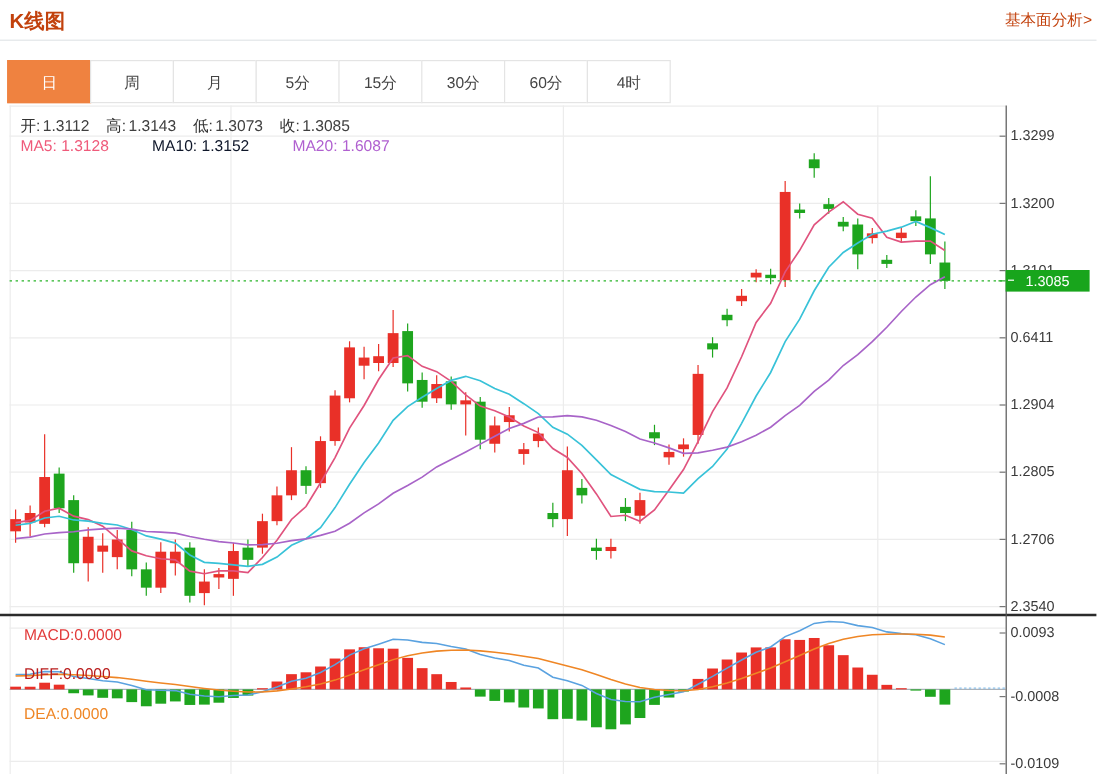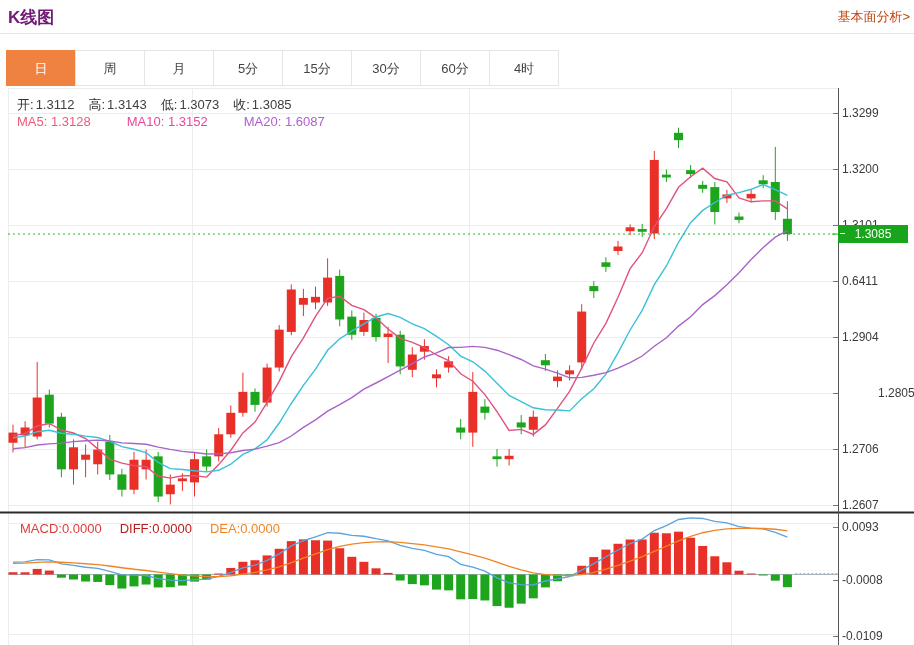--- a/index.html
+++ b/index.html
@@ -1,31 +1,31 @@
 <!DOCTYPE html>
 <html><head>
 <meta charset="utf-8">
 <style>
   html,body{margin:0;padding:0;background:#fff;}
   #stage{position:relative;width:914px;height:645px;background:#fff;overflow:hidden;
          font-family:"Liberation Sans","DejaVu Sans",sans-serif;}
-  .title{position:absolute;left:8px;top:6px;font-size:17px;font-weight:bold;color:#701a75;}
+  .title{position:absolute;left:8px;top:6px;font-size:17px;font-weight:bold;color:#c2410c;}
   .fa-link{position:absolute;right:4px;top:8px;font-size:13px;color:#c2410c;text-decoration:none;cursor:pointer;}
   .rule{position:absolute;left:0;top:33px;width:914px;height:1px;background:#e2e5e8;}
   .tabs{position:absolute;left:7px;top:50px;display:flex;z-index:4;}
   .tab{width:70px;height:36px;line-height:36px;text-align:center;font-size:13px;color:#444;
        background:#fff;border:1px solid #e4e4e4;margin-left:-1px;box-sizing:border-box;cursor:pointer;}
   .tab.active{background:#ef8240;border-color:#ef8240;color:#fff;}
   .info-row{position:absolute;display:flex;z-index:3;font-size:13px;white-space:nowrap;}
   .ohlc{left:17px;top:96px;gap:14px;}
   .ohlc .lbl{color:#333;}
   .ohlc .val{color:#404040;margin-left:2px;}
   .ma-row{left:17px;top:114px;gap:36px;}
-  .macd-legend{left:20px;top:521px;gap:18px;}
-  .ma5v{color:#ef5a7a;} .ma10v{color:#ec4899;} .ma20v{color:#b060d0;}
+  .macd-legend{left:20px;top:521px;gap:18px;flex-direction:column;}
+  .ma5v{color:#ef5a7a;} .ma10v{color:#0f172a;} .ma20v{color:#b060d0;}
   .macdv{color:#e23b3b;} .diffv{color:#b91c1c;} .deav{color:#ef8625;}
   .axis-label{position:absolute;left:842px;font-size:12px;color:#3a3a3a;transform:translateY(-50%);z-index:2;}
   .badge{position:absolute;left:838px;top:225px;width:70px;height:18px;background:#18a51c;color:#fff;
          font-size:12px;line-height:18px;text-align:center;z-index:5;}
   .badge:before{content:"";position:absolute;left:2px;top:8px;width:5px;height:1px;background:#fff;}
   svg{position:absolute;left:0;top:0;z-index:1;}
 </style>
 </head>
 <body>
 
@@ -306,23 +306,23 @@
     <span class="pair diffv"><span>DIFF:</span><span>0.0000</span></span>
     <span class="pair deav"><span>DEA:</span><span>0.0000</span></span>
   </div>
 
   <div id="axis-main">
       <div class="axis-label" style="top: 113px;">1.3299</div>
       <div class="axis-label" style="top: 169px;">1.3200</div>
       <div class="axis-label" style="top: 225px;">1.3101</div>
       <div class="axis-label" style="top: 281px;">0.6411</div>
       <div class="axis-label" style="top: 337px;">1.2904</div>
-      <div class="axis-label" style="top: 393px; margin-left: 36px;">1.2805</div>
+      <div class="axis-label" style="top: 393px;">1.2805</div>
       <div class="axis-label" style="top: 449px;">1.2706</div>
-      <div class="axis-label" style="top: 505px;">1.2607</div>
+      <div class="axis-label" style="top: 505px;">2.3540</div>
     </div>
   <div id="axis-macd">
       <div class="axis-label" style="top: 527px;">0.0093</div>
       <div class="axis-label" style="top: 580px;">-0.0008</div>
       <div class="axis-label" style="top: 636px;">-0.0109</div>
     </div>
 
   <div class="badge">1.3085</div>
 </div>
 

